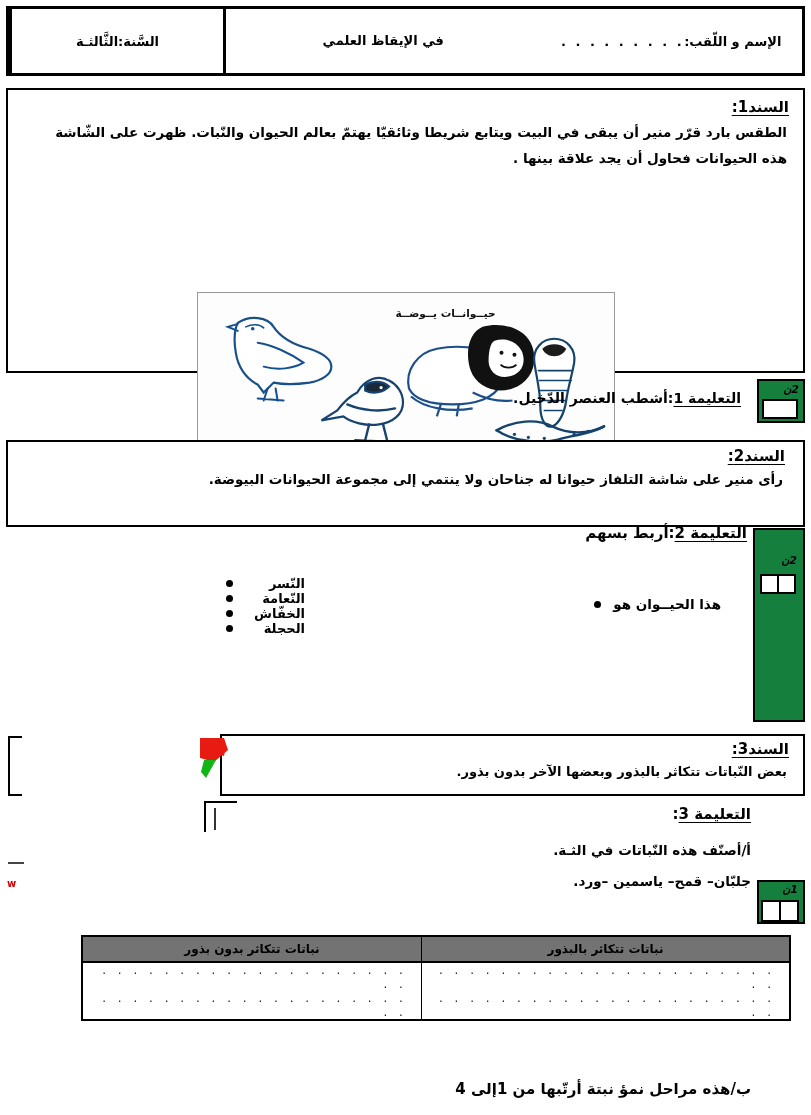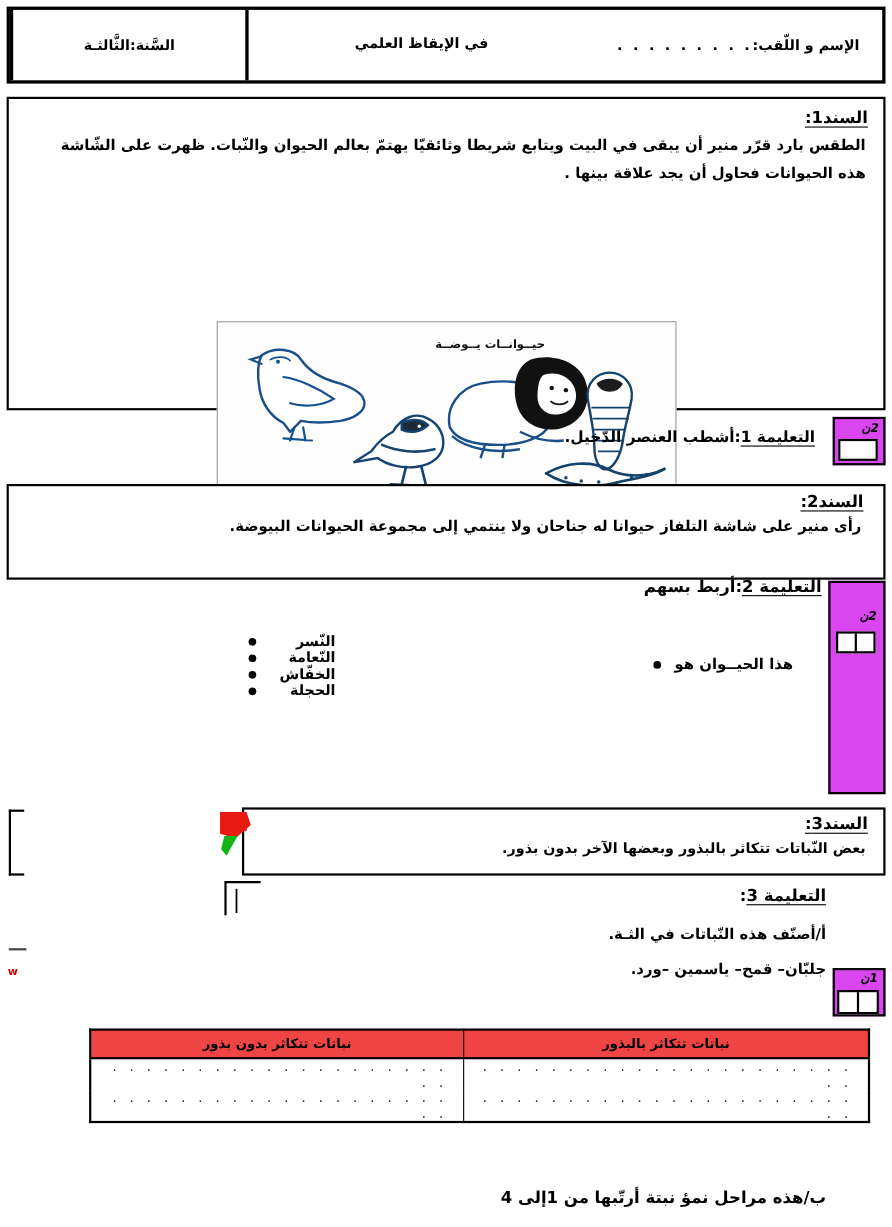--- a/index.html
+++ b/index.html
@@ -128,21 +128,21 @@
     font-weight: bold;
     text-decoration: underline;
     text-underline-offset: 3px;
   }
 
   
   .score-box {
     position: absolute;
     border: 2px solid #000;
     box-sizing: border-box;
-    background: #d946ef;
+    background: #15803d;
   }
   .score-mark {
     position: absolute;
     font-size: 11px;
     font-weight: bold;
     font-style: italic;
   }
   .score-slot {
     position: absolute;
     border: 2px solid #000;
@@ -335,21 +335,21 @@
     border-collapse: collapse;
     box-sizing: border-box;
     background: #fff;
   }
   .class-table th,
   .class-table td {
     border: 1px solid #000;
     box-sizing: border-box;
   }
   .class-table th {
-    background: #ef4444;
+    background: #737373;
     font-size: 12px;
     font-weight: bold;
     height: 26px;
     text-align: center;
     border-bottom: 2px solid #000;
   }
   .class-table td {
     height: 28px;
     font-size: 12px;
     padding: 0 14px;

